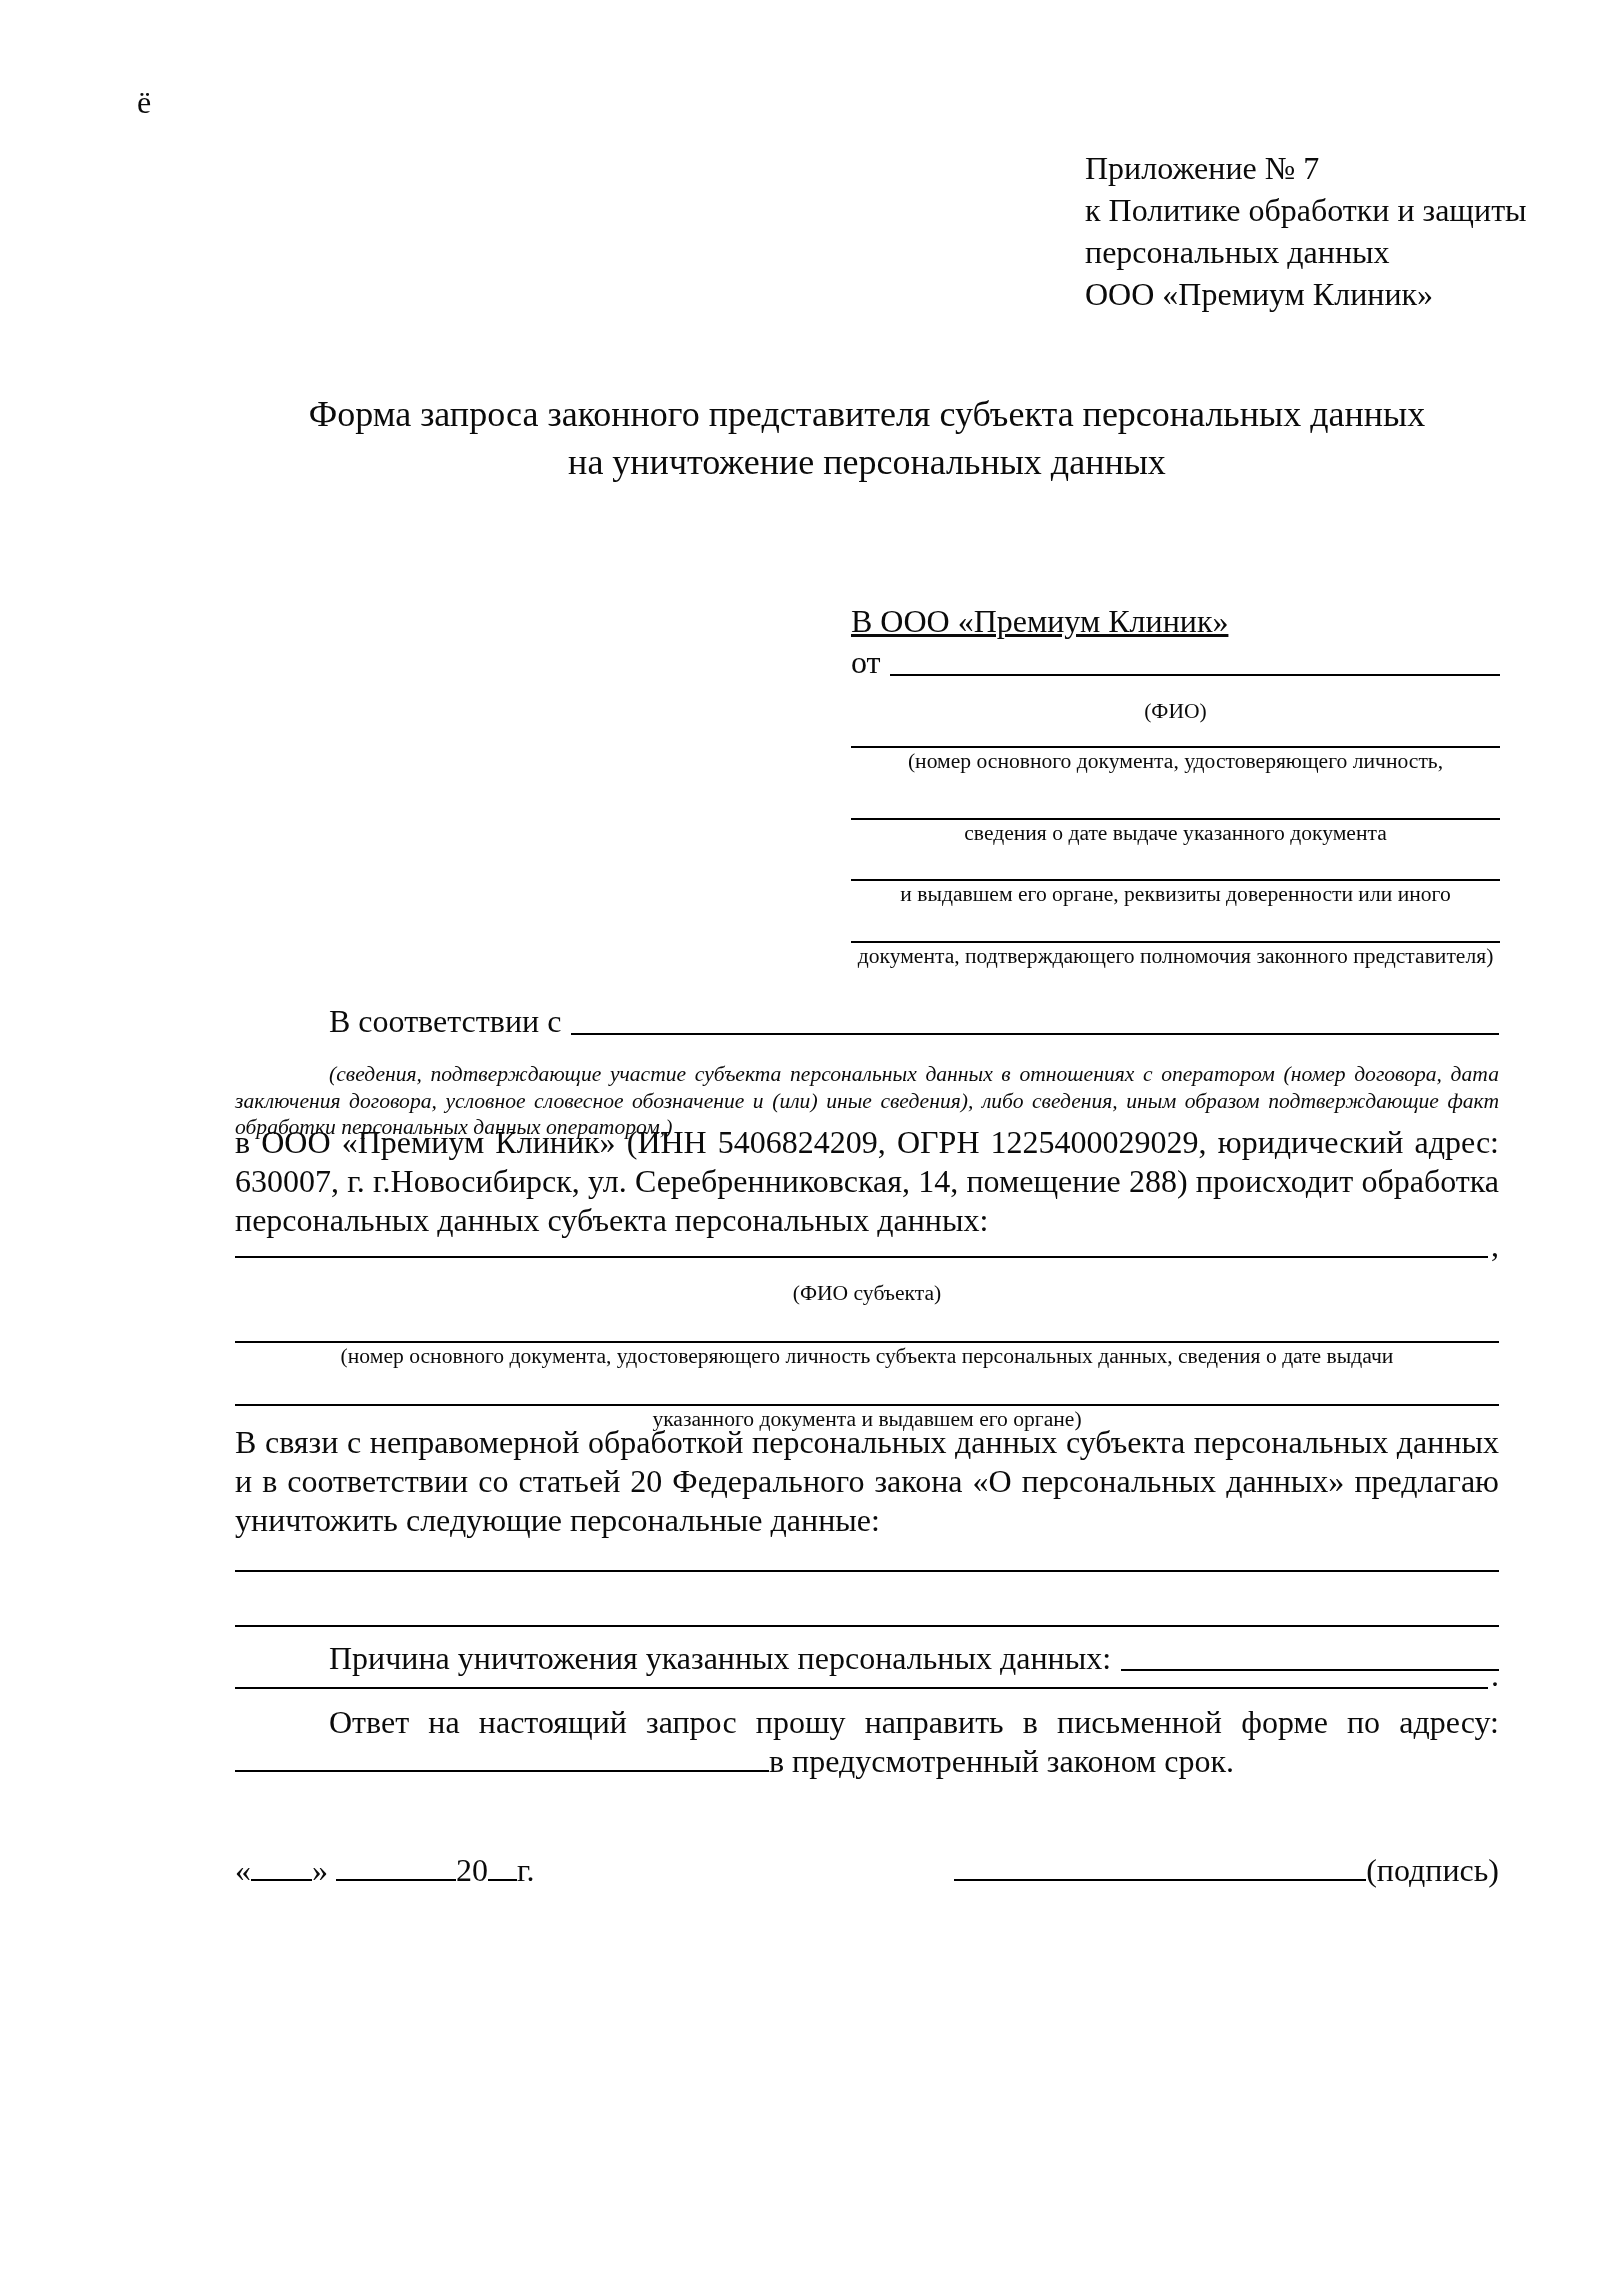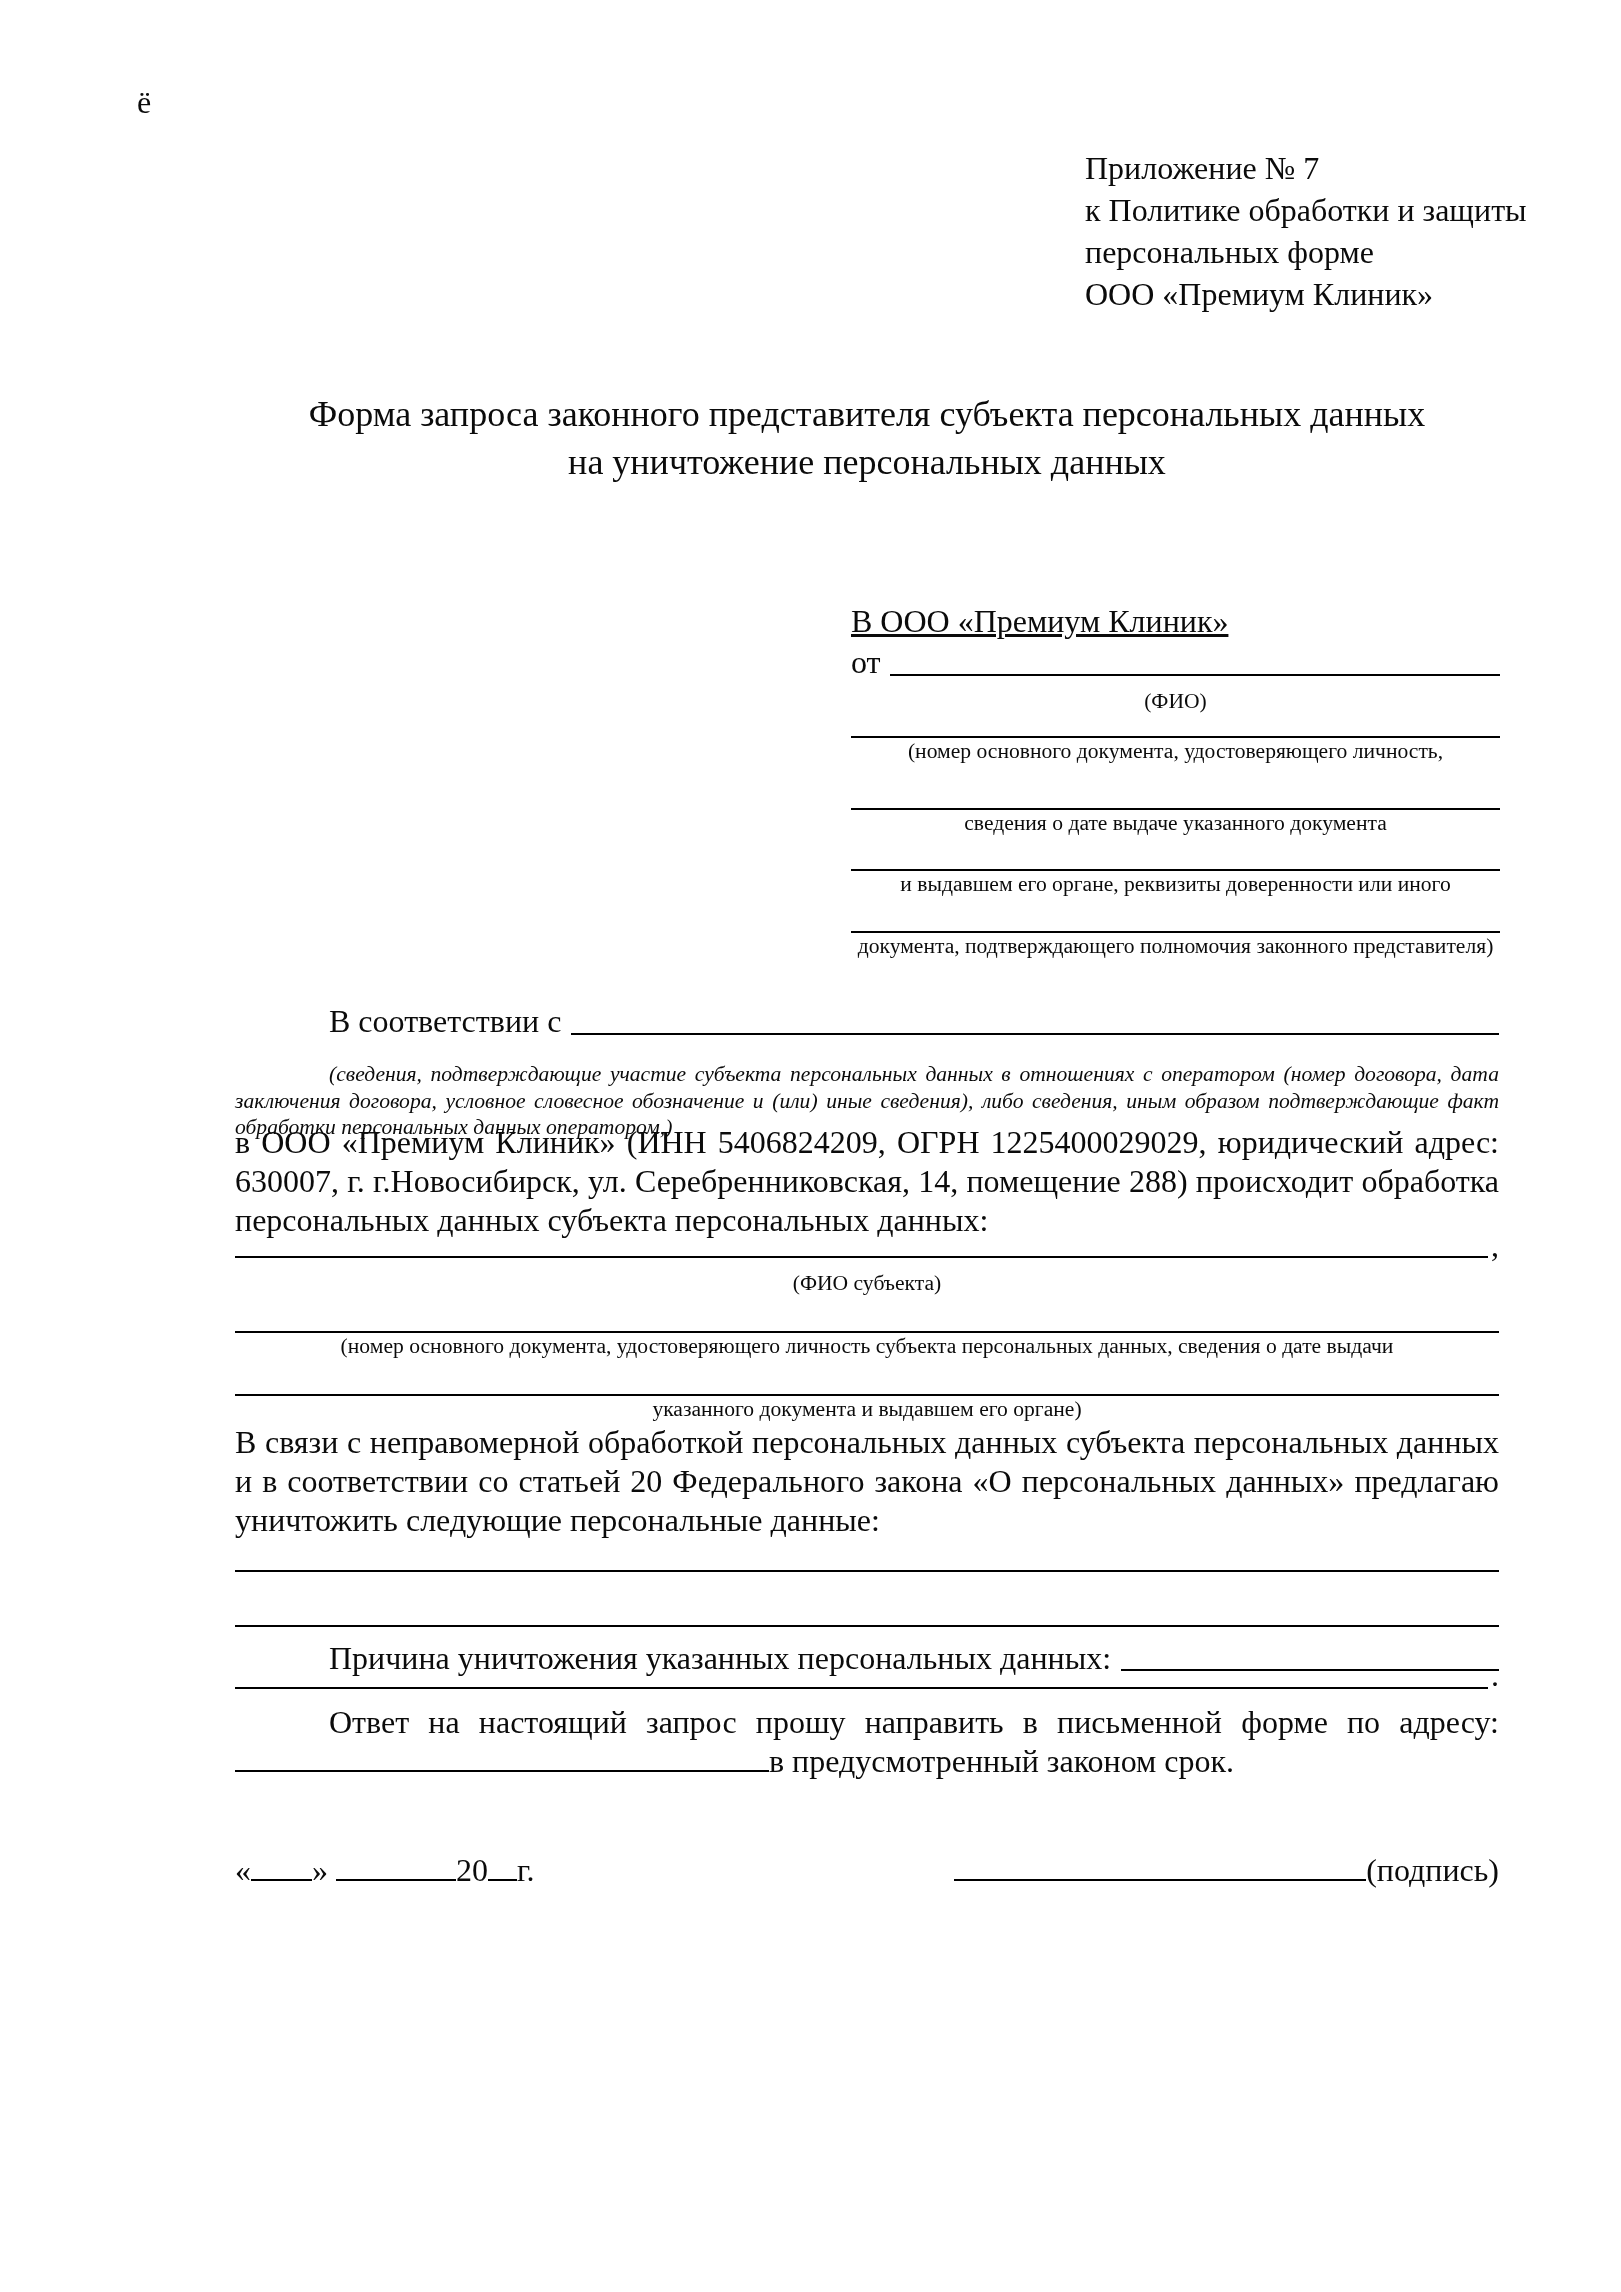--- a/index.html
+++ b/index.html
@@ -39,21 +39,21 @@
 
   .from-row { height:39px; line-height:39px; }
 
   .cap { font-size:21.6px; line-height:26.5px; }
   .cap.center { text-align:center; }
   .cap.just { text-align:justify; }
 
   .blank { border-bottom:2.9px solid #000; }
   .b1 { height:23.5px; } .b2 { height:45px; } .b3 { height:35px; } .b4 { height:35px; }
   .s1 { height:36px; } .s2 { height:37px; }
-  .capgap { margin-top:6px; }
+  .capgap { margin-top:16px; }
 
   .accordance { left:235px; top:1002px; width:1264px; }
   .acc-row { height:39px; line-height:39px; font-size:32px; padding-left:94px; }
   .acc-cap { margin-top:20px; text-indent:94px;font-style:italic; }
 
   .par {
     left:235px; width:1264px;
     font-size:32px; line-height:39px;
     text-align:justify;
   }
@@ -96,21 +96,21 @@
 </head>
 <body>
 
 <div class="page">
 
   <div class="abs stray">ё</div>
 
   <div class="abs appendix">
     <div>Приложение № 7</div>
     <div>к Политике обработки и защиты</div>
-    <div>персональных форме</div>
+    <div>персональных данных</div>
     <div>ООО «Премиум Клиник»</div>
   </div>
 
   <div class="abs title">
     <div>Форма запроса законного представителя субъекта персональных данных</div>
     <div>на уничтожение персональных данных</div>
   </div>
 
   <div class="abs addressee">
     <div class="addr-to">В ООО «Премиум Клиник»</div>

